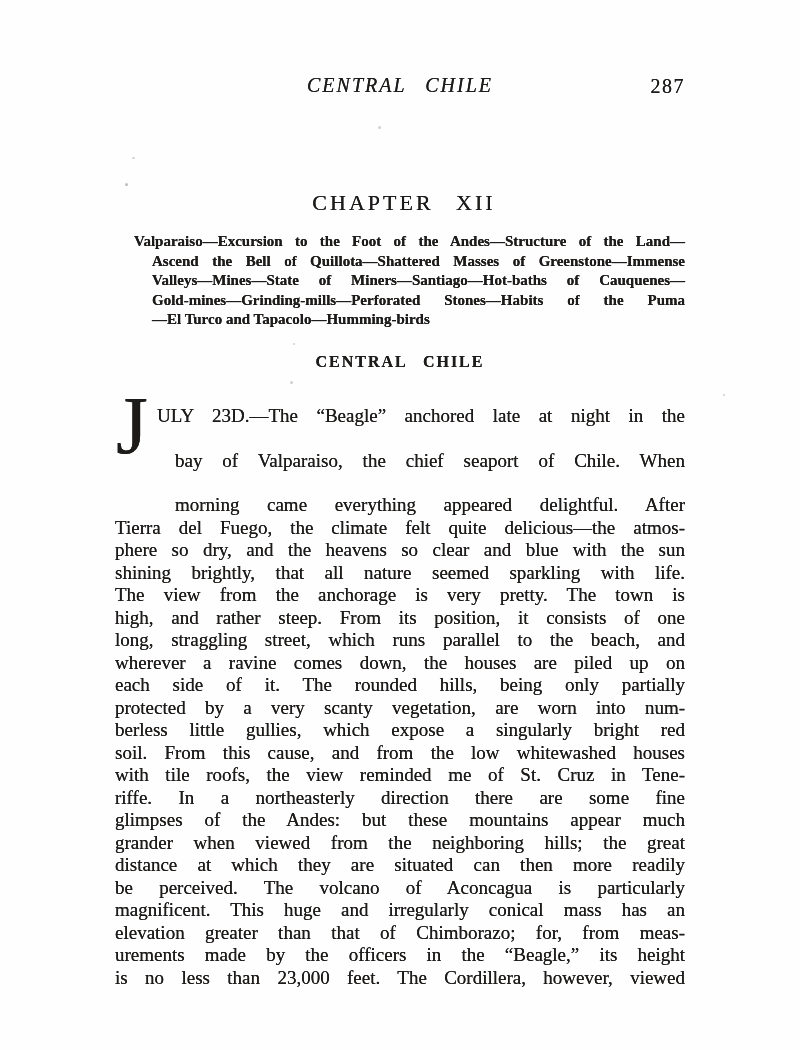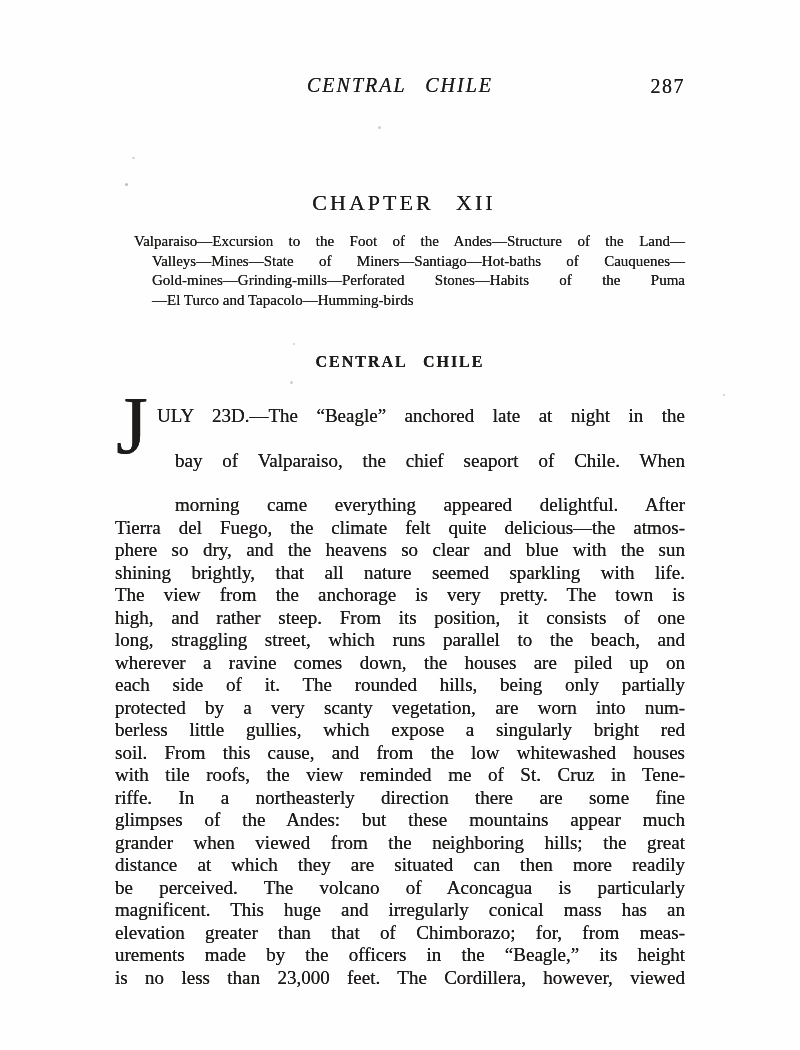--- a/index.html
+++ b/index.html
@@ -33,21 +33,21 @@
   
   .chapter-heading{
     position:absolute;top:186px;left:0;width:100%;
     margin:4px;text-align:center;
     font-size:22px;font-weight:normal;
     letter-spacing:3px;word-spacing:14px;
   }
   
   .summary{
     position:absolute;top:232px;left:115px;width:570px;
-    font-size:15px;line-height:19.5px;
+    font-size:15px;line-height:19.5px;font-weight:bold;
   }
   .sum-line{
     text-align:justify;text-align-last:justify;text-justify:inter-word;
     height:19.5px;white-space:normal;
   }
   .sum-first{padding-left:19px;}
   .sum-rest{padding-left:37px;}
   .sum-last{text-align-last:left;}
   
   .section-heading{
@@ -91,20 +91,21 @@
 
   <div class="running-head">
     <span class="running-title">CENTRAL CHILE</span>
     <span class="page-number">287</span>
   </div>
 
   <h1 class="chapter-heading">CHAPTER XII</h1>
 
   <div class="summary">
     <div class="sum-line sum-first">Valparaiso—Excursion to the Foot of the Andes—Structure of the Land—</div>
+    <div class="sum-line sum-rest">Ascend the Bell of Quillota—Shattered Masses of Greenstone—Immense</div>
     <div class="sum-line sum-rest">Valleys—Mines—State of Miners—Santiago—Hot-baths of Cauquenes—</div>
     <div class="sum-line sum-rest">Gold-mines—Grinding-mills—Perforated Stones—Habits of the Puma</div>
     <div class="sum-line sum-rest sum-last">—El Turco and Tapacolo—Humming-birds</div>
   </div>
 
   <h2 class="section-heading">CENTRAL CHILE</h2>
 
   <div class="body-text">
     <span class="drop-cap">J</span>
     <div class="bl ind1">ULY 23D.—The “Beagle” anchored late at night in the</div>

